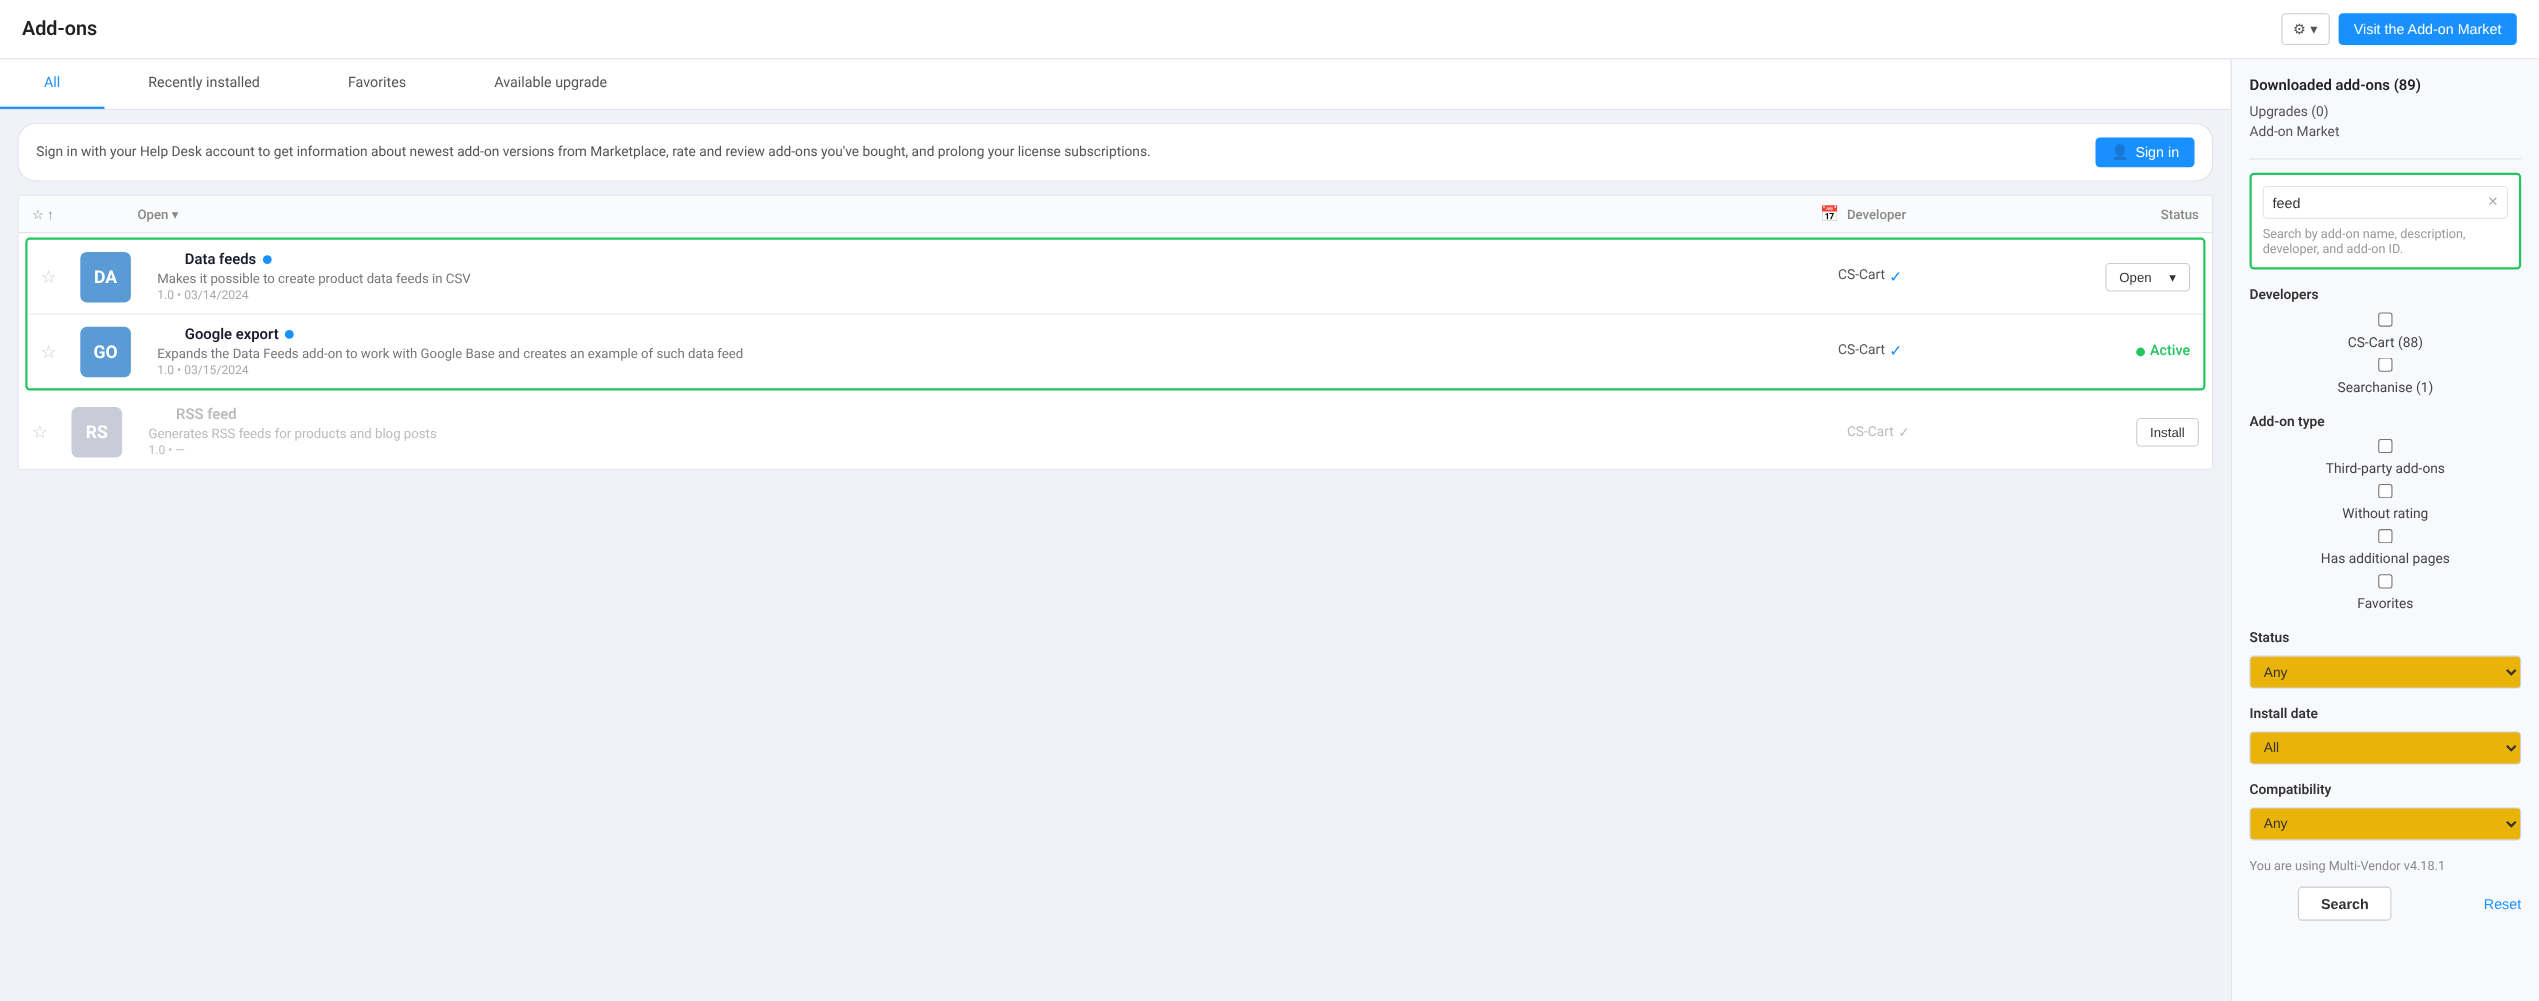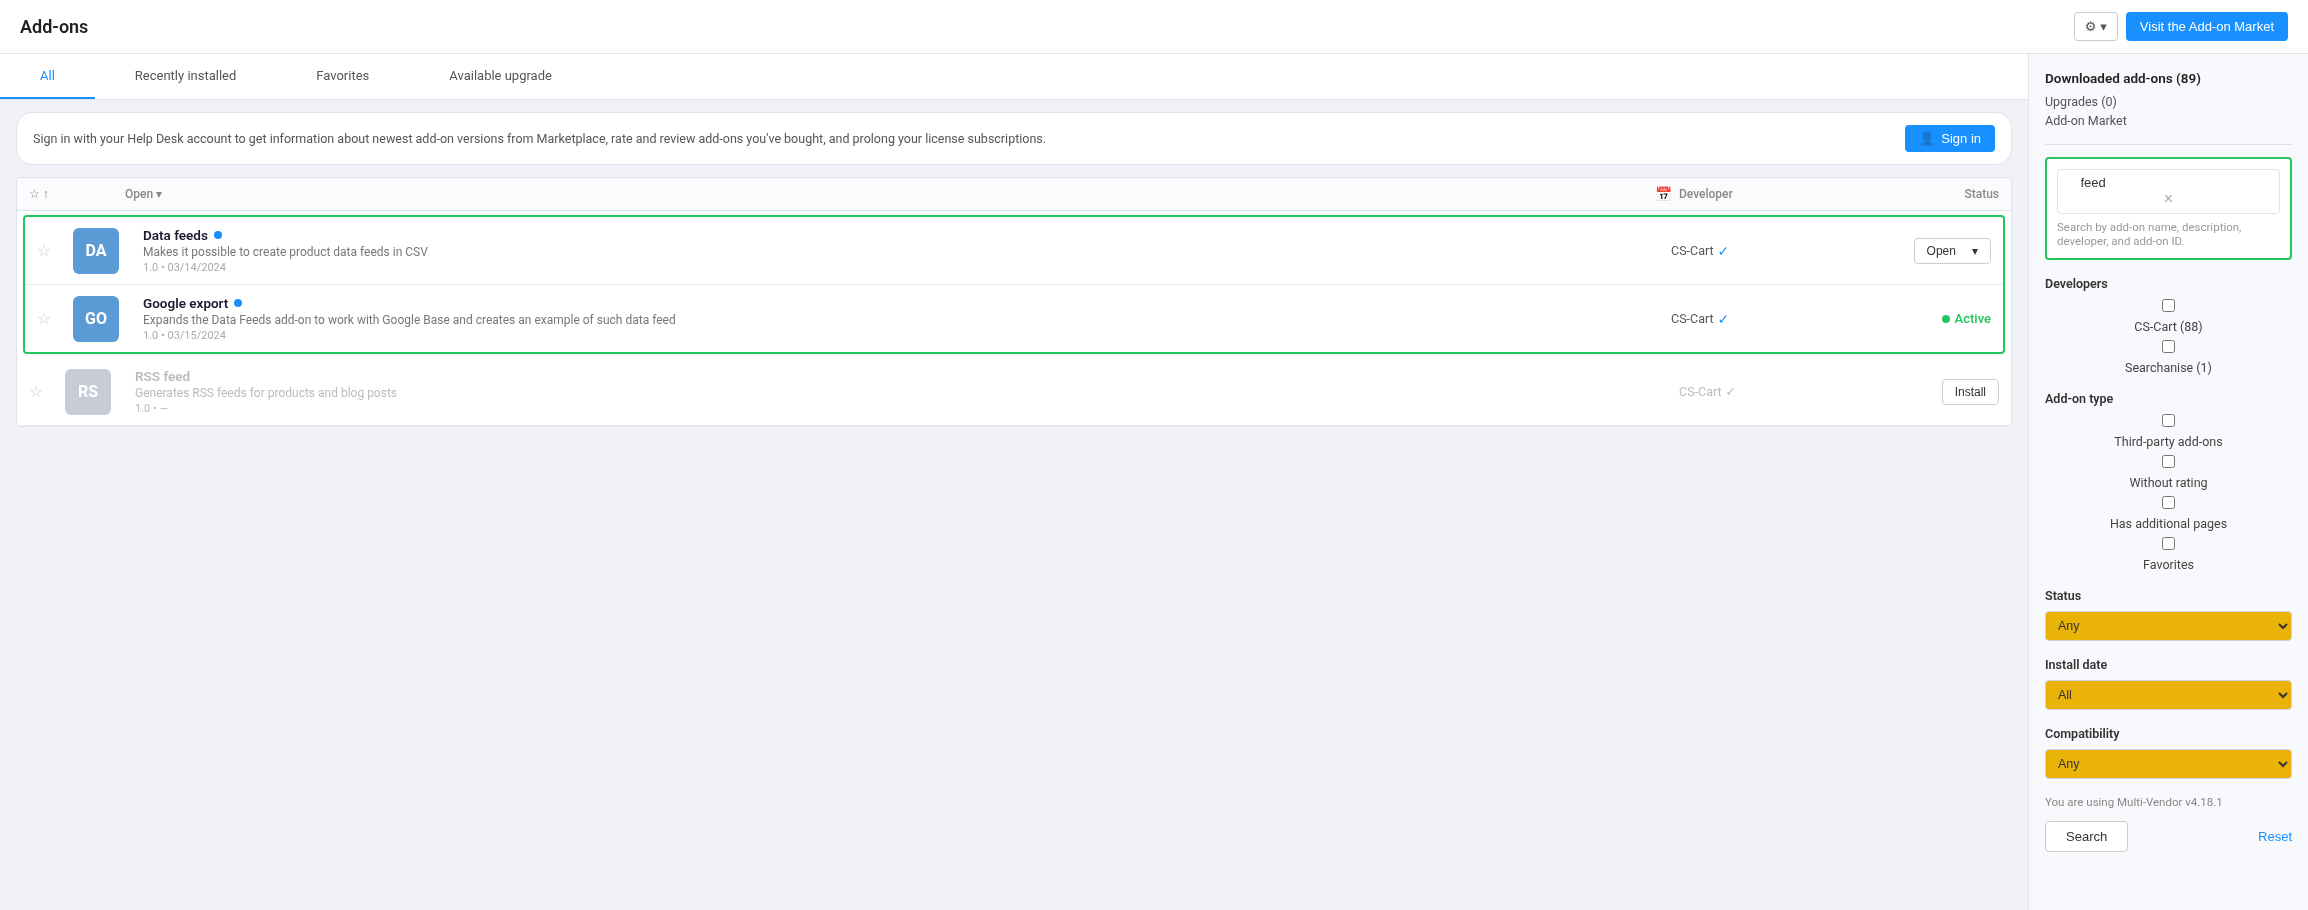--- a/index.html
+++ b/index.html
@@ -170,20 +170,21 @@
       flex-shrink: 0;
     }
     .addon-info { flex: 1; padding-left: 10px; }
     .addon-name {
       font-size: 13.5px;
       font-weight: 600;
       color: #1a1a2e;
       display: flex;
       align-items: center;
       gap: 6px;
+      margin-left: 25px;
     }
     .addon-desc {
       font-size: 12px;
       color: #777;
       margin-top: 2px;
     }
     .addon-meta {
       font-size: 11px;
       color: #aaa;
       margin-top: 2px;
@@ -282,21 +283,20 @@
       background: #fff;
     }
     .search-input-row {
       display: flex;
       align-items: center;
       border: 1px solid #e0e3eb;
       border-radius: 4px;
       padding: 5px 8px;
       background: #fff;
       margin-bottom: 6px;
-      flex-direction: column;
     }
     .search-input {
       flex: 1;
       border: none;
       outline: none;
       font-size: 13px;
       color: #333;
       background: transparent;
     }
     .search-clear {
@@ -354,21 +354,22 @@
       justify-content: space-between;
     }
     .btn-search-sidebar {
       background: #fff;
       border: 1px solid #ccc;
       border-radius: 4px;
       padding: 7px 20px;
       font-size: 13px;
       color: #333;
       cursor: pointer;
-      font-weight: 400;
+      font-weight: 700;
+      margin-left: 44px;
     }
     .btn-reset {
       background: none;
       border: none;
       color: #1890ff;
       font-size: 13px;
       cursor: pointer;
     }
     .divider {
       border: none;

